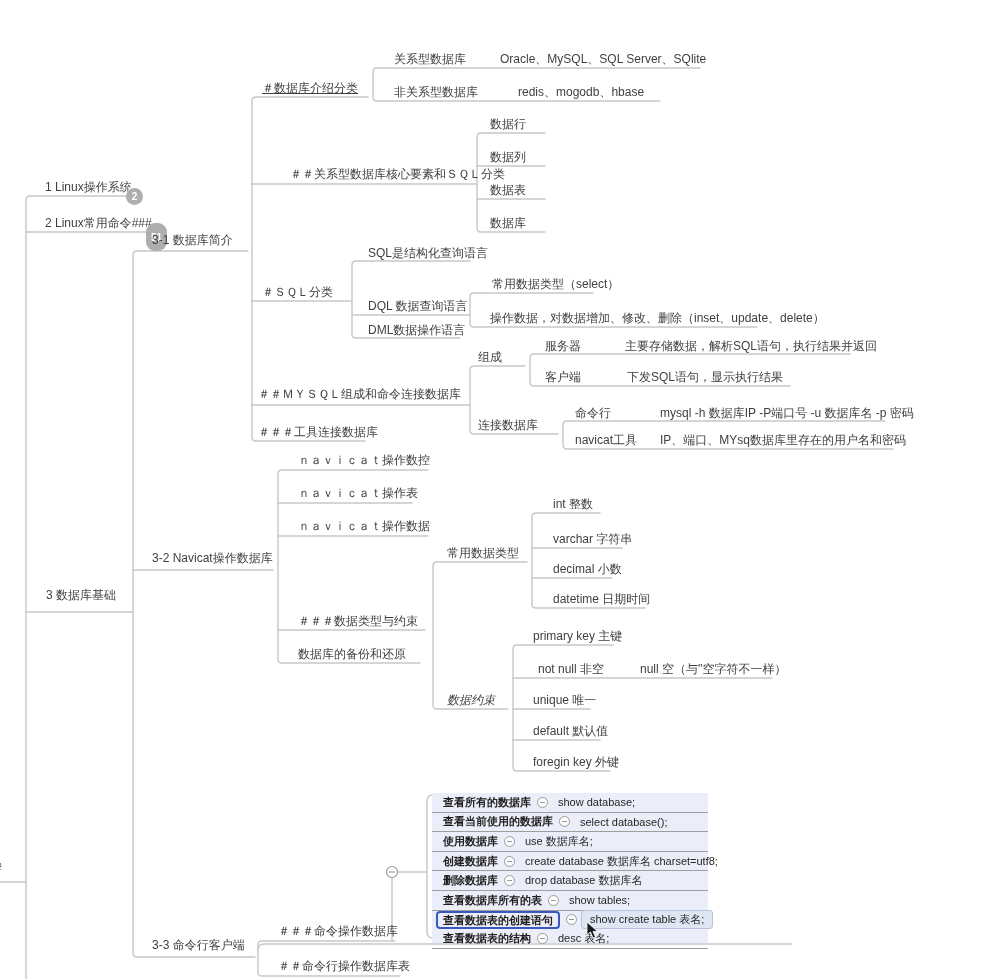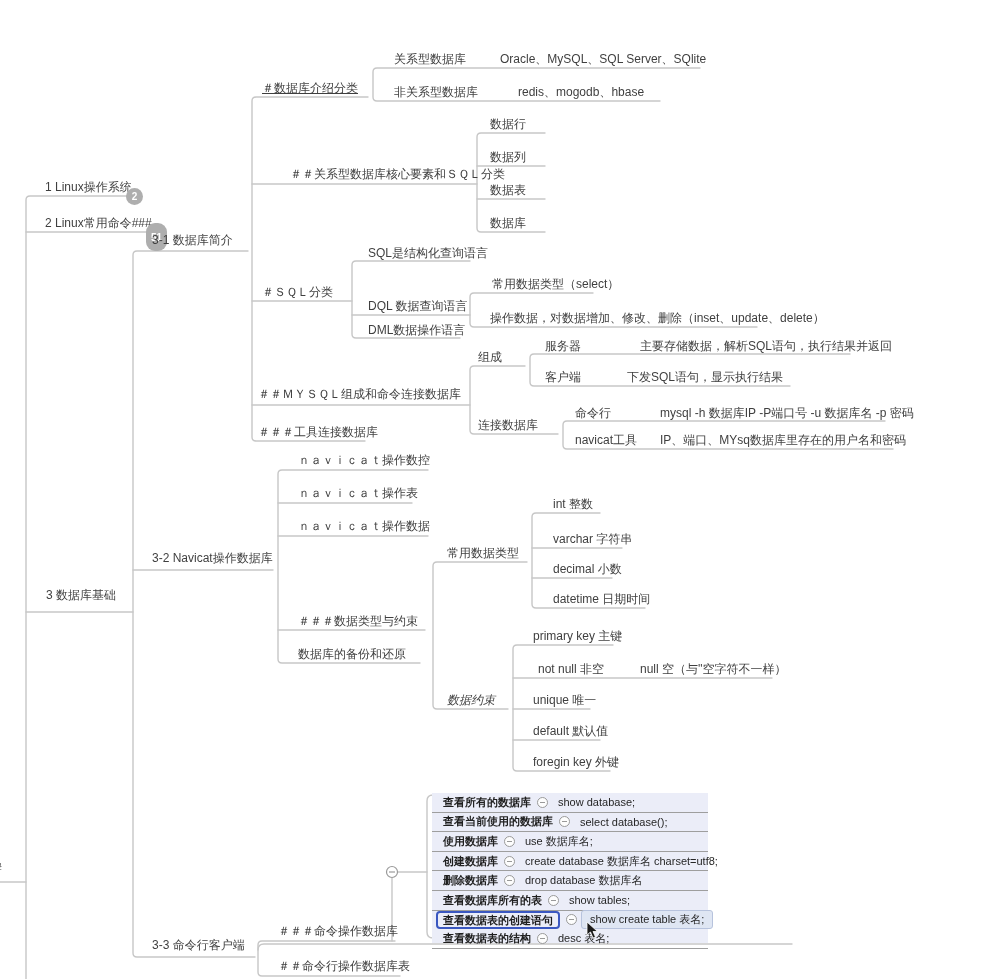--- a/index.html
+++ b/index.html
@@ -118,21 +118,21 @@
   <div class="n" style="left:262px;top:285px;">＃ＳＱＬ分类</div>
   <div class="n" style="left:368px;top:246px;">SQL是结构化查询语言</div>
   <div class="n" style="left:368px;top:299px;">DQL 数据查询语言</div>
   <div class="n" style="left:492px;top:277px;">常用数据类型（select）</div>
   <div class="n" style="left:490px;top:311px;">操作数据，对数据增加、修改、删除（inset、update、delete）</div>
   <div class="n" style="left:368px;top:323px;">DML数据操作语言</div>
 
   <div class="n" style="left:258px;top:387px;">＃＃ＭＹＳＱＬ组成和命令连接数据库</div>
   <div class="n" style="left:478px;top:350px;">组成</div>
   <div class="n" style="left:545px;top:339px;">服务器</div>
-  <div class="n" style="left:640px;top:339px;">主要存储数据，解析SQL语句，执行结果并返回</div>
+  <div class="n" style="left:625px;top:339px;">主要存储数据，解析SQL语句，执行结果并返回</div>
   <div class="n" style="left:545px;top:370px;">客户端</div>
   <div class="n" style="left:627px;top:370px;">下发SQL语句，显示执行结果</div>
   <div class="n" style="left:478px;top:418px;">连接数据库</div>
   <div class="n" style="left:575px;top:406px;">命令行</div>
   <div class="n" style="left:660px;top:406px;">mysql -h 数据库IP  -P端口号 -u 数据库名 -p 密码</div>
   <div class="n" style="left:575px;top:433px;">navicat工具</div>
   <div class="n" style="left:660px;top:433px;">IP、端口、MYsq数据库里存在的用户名和密码</div>
   <div class="n" style="left:258px;top:425px;">＃＃＃工具连接数据库</div>
 
   <div class="n" style="left:298px;top:453px;">ｎａｖｉｃａｔ操作数控</div>

